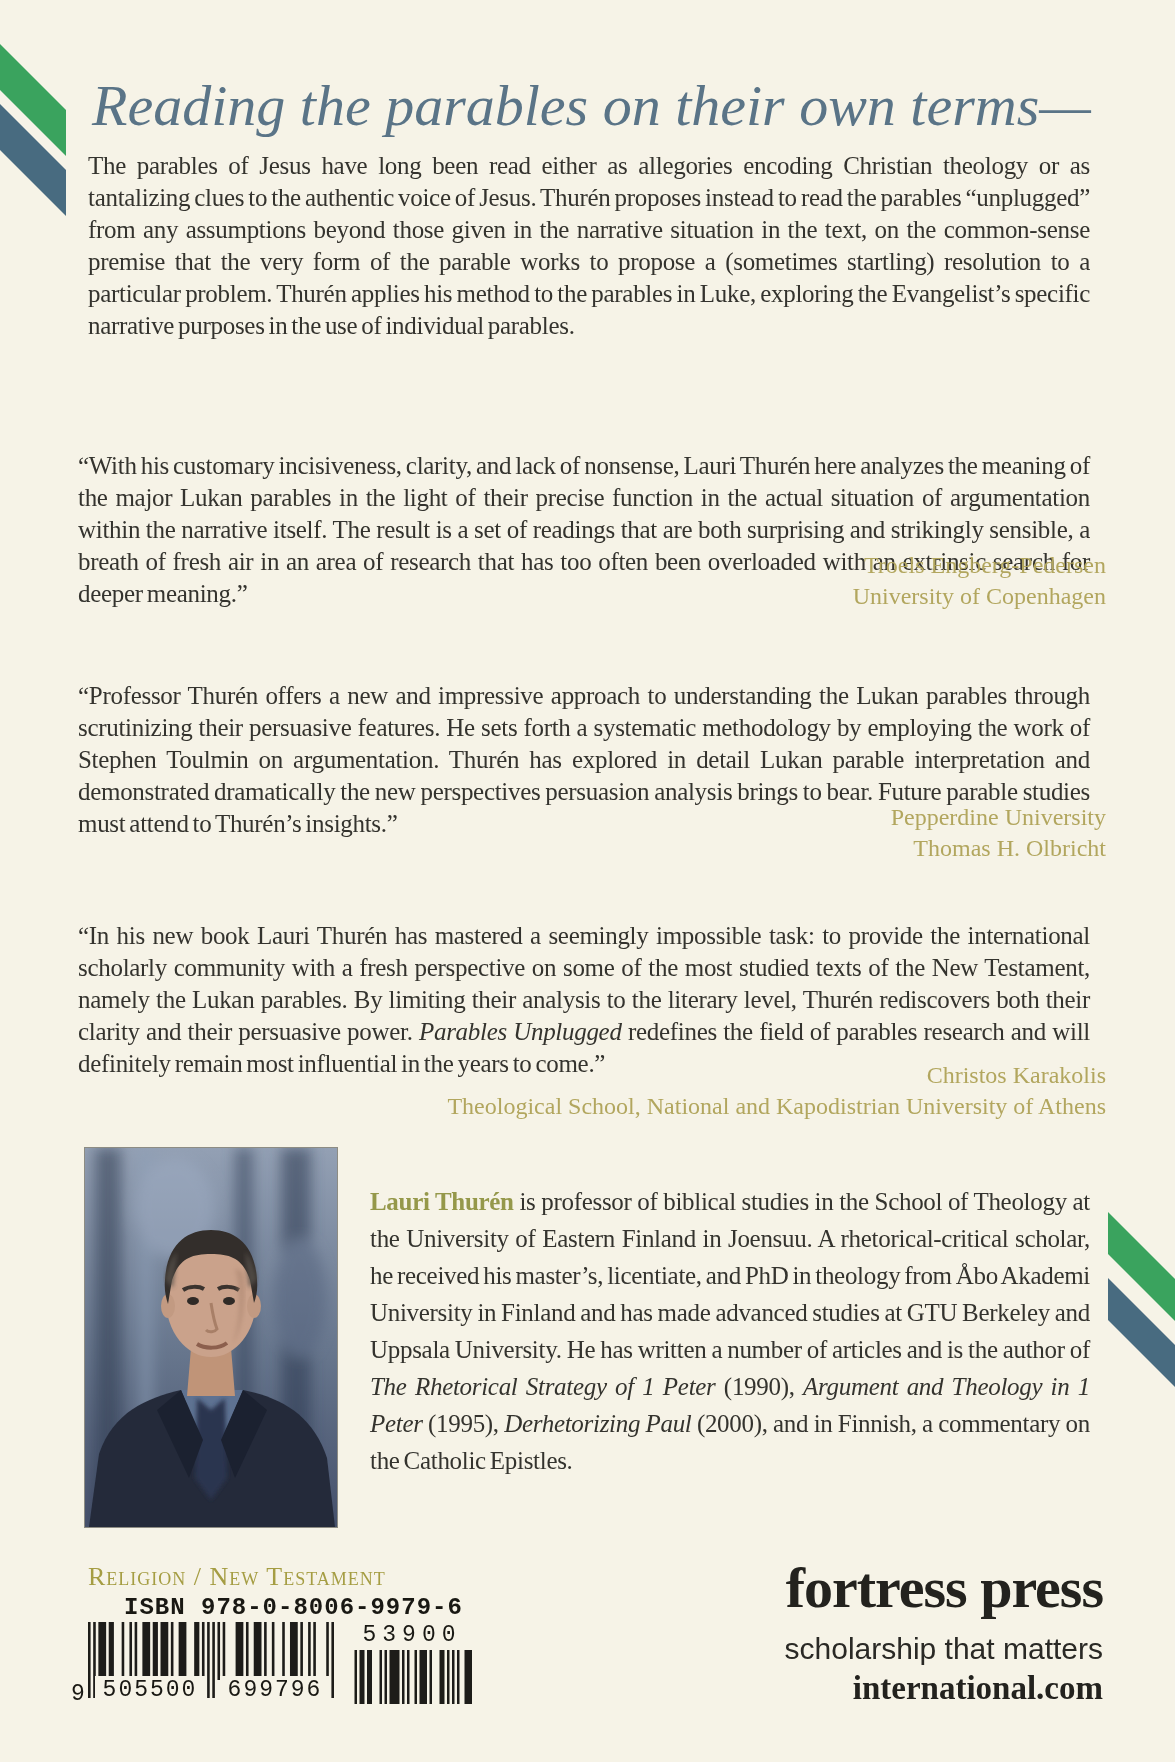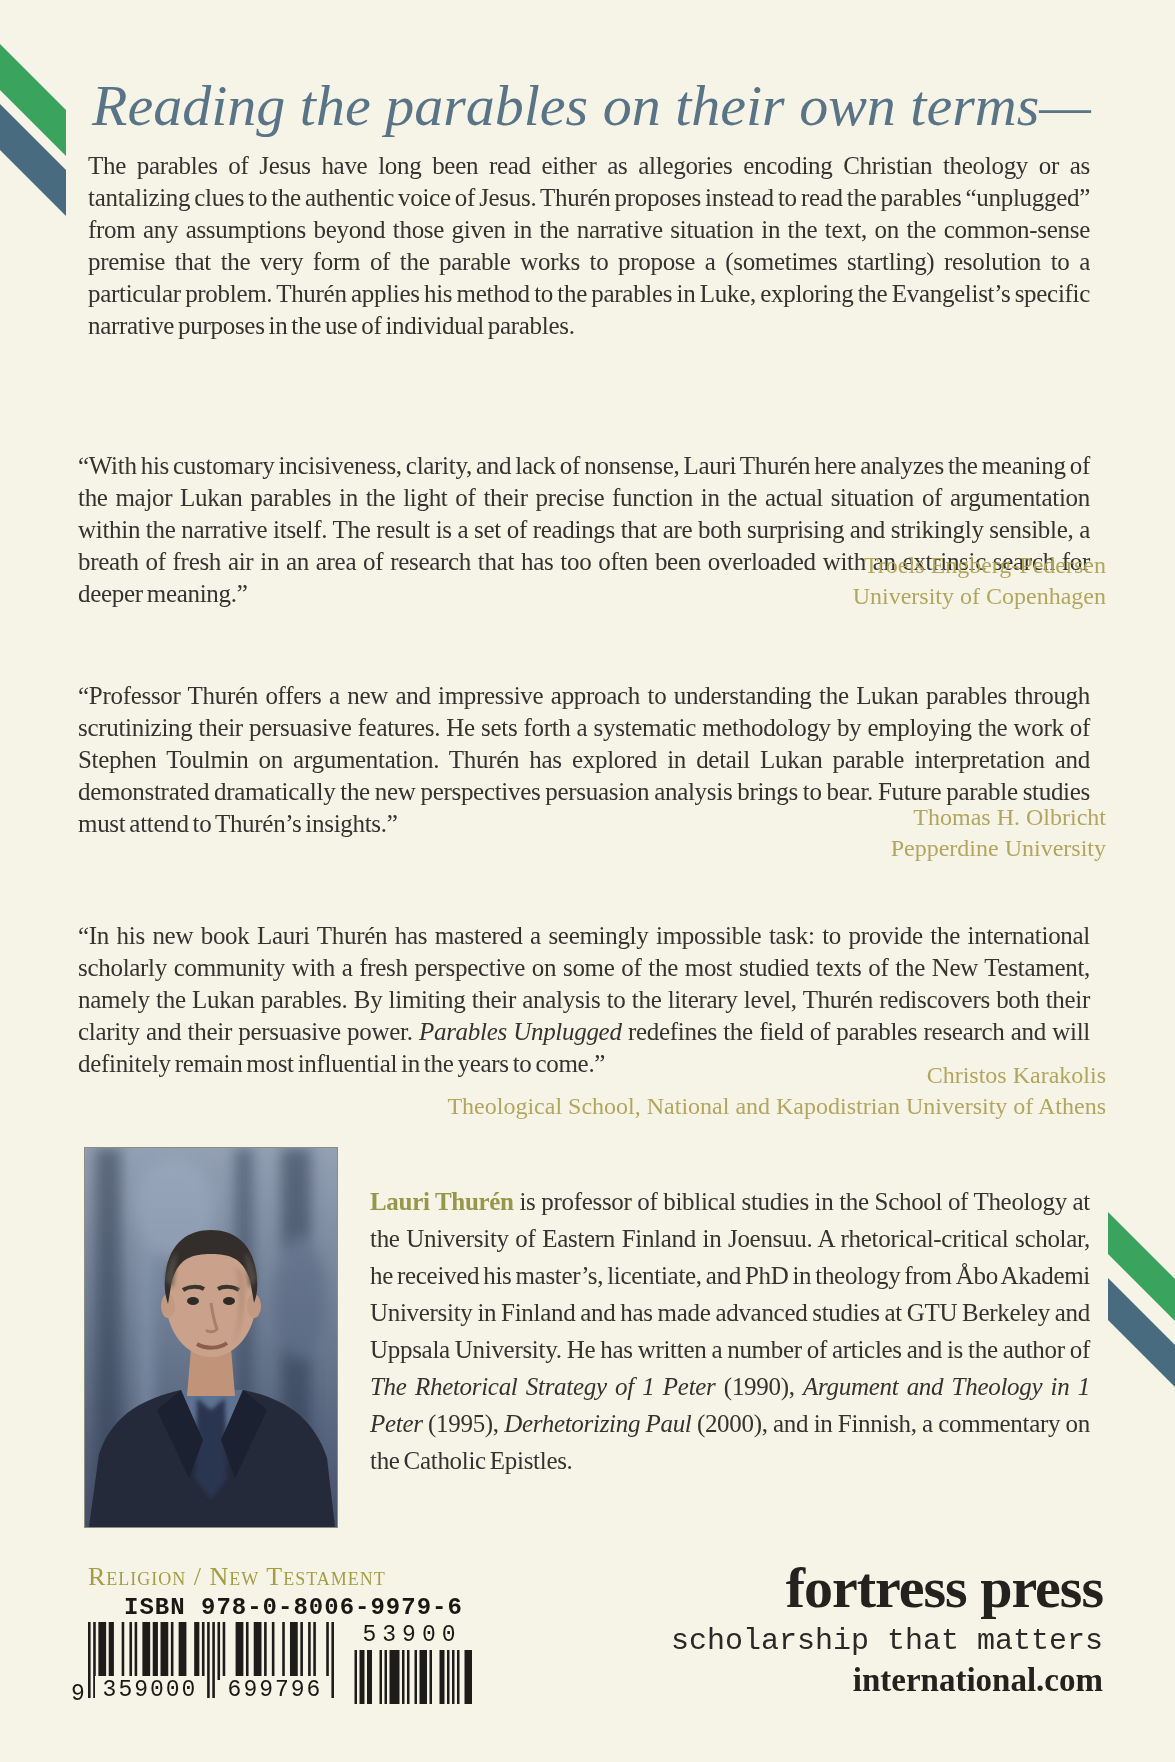--- a/index.html
+++ b/index.html
@@ -25,21 +25,21 @@
   .barcode-main svg{position:absolute; left:14px; top:0;}
   .bc-digit{position:absolute; font-family:"Liberation Mono","DejaVu Sans Mono",monospace; font-size:23px; color:#191813; background:var(--cream); text-align:center; top:54px; height:28px; line-height:28px; letter-spacing:2px;}
   .bc-first{left:-4px; top:58px; width:18px; background:transparent;}
   .bc-g1{left:21px; width:110px;}
   .bc-g2{left:146px; width:110px;}
   .barcode-supp{left:352px; top:1622px; width:120px; height:84px;}
   .bc-supp-digits{position:absolute; left:0; top:0; width:120px; text-align:center; font-family:"Liberation Mono","DejaVu Sans Mono",monospace; font-size:23px; letter-spacing:6px; color:#191813;}
   .barcode-supp svg{position:absolute; left:0; top:28px;}
   .publisher{right:88px; top:1558px; text-align:right; color:#23221e;}
   .pub-name{font-size:58px; font-weight:bold; letter-spacing:-1px; line-height:60px;}
-  .pub-tagline{font-family:Liberation Mono, monospace; font-size:30px; line-height:34px; margin-top:6px; color:#2a2925;}
+  .pub-tagline{font-family:Liberation Sans, sans-serif; font-size:30px; line-height:34px; margin-top:14px; color:#2a2925;}
   .pub-site{font-size:33px; font-weight:bold; line-height:36px; margin-top:4px;}
   .stripes{pointer-events:none;}
 </style>
 </head>
 <body>
 
 <div class="page">
 
   <svg class="abs stripes" style="left:0;top:0" width="70" height="230">
     <polygon points="0,44 0,90 66,156 66,110" fill="#3aa35e"></polygon>
@@ -57,22 +57,22 @@
 
 
   <div class="abs bodytext quote q1">“With his customary incisiveness, clarity, and lack of nonsense, Lauri Thurén here analyzes the meaning of the major Lukan parables in the light of their precise function in the actual situation of argumentation within the narrative itself. The result is a set of readings that are both surprising and strikingly sensible, a breath of fresh air in an area of research that has too often been overloaded with an extrinsic search for deeper meaning.”</div>
   <div class="abs attribution a1">
     <div>Troels Engberg-Pedersen</div>
     <div>University of Copenhagen</div>
   </div>
 
   <div class="abs bodytext quote q2">“Professor Thurén offers a new and impressive approach to understanding the Lukan parables through scrutinizing their persuasive features. He sets forth a systematic methodology by employing the work of Stephen Toulmin on argumentation. Thurén has explored in detail Lukan parable interpretation and demonstrated dramatically the new perspectives persuasion analysis brings to bear. Future parable studies must attend to Thurén’s insights.”</div>
   <div class="abs attribution a2">
+    <div>Pepperdine University</div>
     <div>Thomas H. Olbricht</div>
-    <div>Pepperdine University</div>
   </div>
 
   <div class="abs bodytext quote q3"><span>“In his new book Lauri Thurén has mastered a seemingly impossible task: to provide the international scholarly community with a fresh perspective on some of the most studied texts of the New Testament, namely the Lukan parables. By limiting their analysis to the literary level, Thurén rediscovers both their clarity and their persuasive power. </span><span class="italic">Parables Unplugged</span><span> redefines the field of parables research and will definitely remain most influential in the years to come.”</span></div>
   <div class="abs attribution a3">
     <div>Christos Karakolis</div>
     <div>Theological School, National and Kapodistrian University of Athens</div>
   </div>
 
   <div class="abs photo-frame">
     <svg width="252" height="379" viewBox="0 0 252 379">
@@ -155,21 +155,21 @@
         <rect x="183.85" y="0" width="2.59" height="58" fill="#1d1c19"></rect>
         <rect x="194.21" y="0" width="2.59" height="58" fill="#1d1c19"></rect>
         <rect x="201.98" y="0" width="7.77" height="58" fill="#1d1c19"></rect>
         <rect x="212.34" y="0" width="2.59" height="58" fill="#1d1c19"></rect>
         <rect x="220.11" y="0" width="2.59" height="58" fill="#1d1c19"></rect>
         <rect x="225.28" y="0" width="2.59" height="58" fill="#1d1c19"></rect>
         <rect x="238.23" y="0" width="2.59" height="76" fill="#1d1c19"></rect>
         <rect x="243.41" y="0" width="2.59" height="76" fill="#1d1c19"></rect>
       </svg>
     <div class="bc-digit bc-first">9</div>
-    <div class="bc-digit bc-g1">359000</div>
+    <div class="bc-digit bc-g1">505500</div>
     <div class="bc-digit bc-g2">699796</div>
   </div>
 
   <div class="abs barcode-supp">
     <div class="bc-supp-digits">53900</div>
     <svg id="ean5" width="120" height="54">
         <rect x="2.50" y="0" width="2.50" height="54" fill="#1d1c19"></rect>
         <rect x="7.50" y="0" width="5.00" height="54" fill="#1d1c19"></rect>
         <rect x="15.00" y="0" width="5.00" height="54" fill="#1d1c19"></rect>
         <rect x="27.50" y="0" width="2.50" height="54" fill="#1d1c19"></rect>

